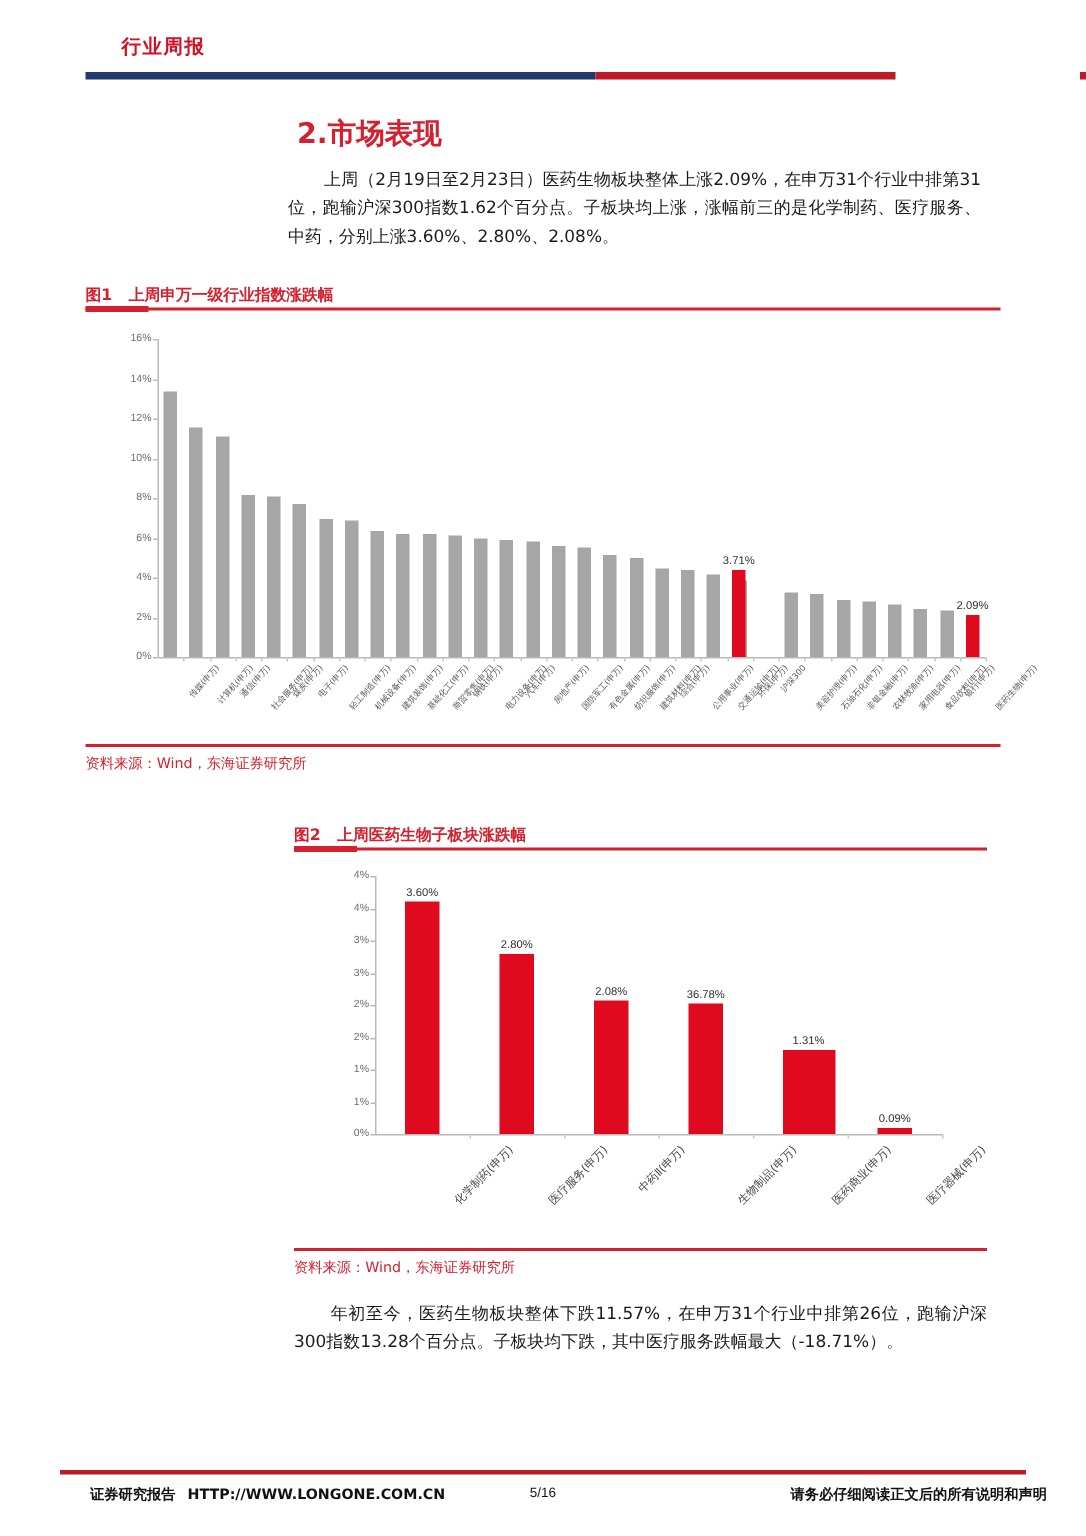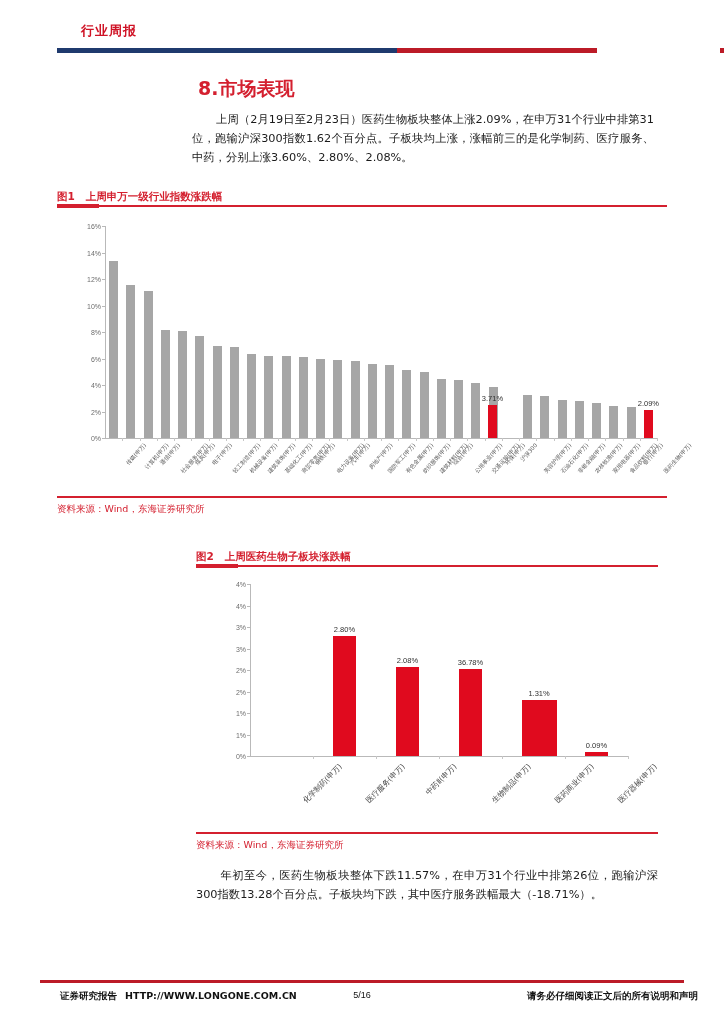--- a/index.html
+++ b/index.html
@@ -139,21 +139,21 @@
 </head>
 <body>
 
 <div class="page-header">
   <div class="hdr-tag">行业周报</div>
   <div class="hdr-rule-blue"></div>
   <div class="hdr-rule-red"></div>
   <div class="hdr-rule-red2"></div>
 </div>
 
-<div class="section-title">8.市场表现</div>
+<div class="section-title">2.市场表现</div>
 
 <div class="para" id="para1"><span class="ind"></span><span>上周（2月19日至2月23日）医药生物板块整体上涨2.09%，在申万31个行业中排第31位，跑输沪深300指数1.62个百分点。子板块均上涨，涨幅前三的是化学制药、医疗服务、中药，分别上涨3.60%、2.80%、2.08%。</span></div>
 
 <div class="fig-title" style="left:57px; top:190px;">
   <span>图1</span>
   &nbsp;
   <span>上周申万一级行业指数涨跌幅</span>
 </div>
 <div class="fig-rule" style="left:57px; top:205px; width:610px;">
     <span class="stub"></span>
@@ -243,21 +243,21 @@
       <div class="xlbl" style="left: 338.375px;">综合(申万)</div>
       <div class="bar" style="left: 349.14px; width: 8.97px; height: 58.3px;"></div>
       <div class="xtick" style="left: 362.25px;"></div>
       <div class="xlbl" style="left: 355.625px;">公用事业(申万)</div>
       <div class="bar" style="left: 366.39px; width: 8.97px; height: 54.59px;"></div>
       <div class="xtick" style="left: 379.5px;"></div>
       <div class="xlbl" style="left: 372.875px;">交通运输(申万)</div>
       <div class="bar" style="left: 383.64px; width: 8.97px; height: 51.0125px;"></div>
       <div class="xtick" style="left: 396.75px;"></div>
       <div class="xlbl" style="left: 390.125px;">环保(申万)</div>
-      <div class="bar hl" style="left: 383px; width: 8.97px; height: 33px;">
+      <div class="bar hl" style="left: 383px; width: 8.97px; height: 58px;">
         <div class="bar-lbl">3.71%</div>
       </div>
       <div class="xtick" style="left: 414px;"></div>
       <div class="xlbl" style="left: 407.375px;">沪深300</div>
       <div class="bar" style="left: 418.14px; width: 8.97px; height: 43.46px;"></div>
       <div class="xtick" style="left: 431.25px;"></div>
       <div class="xlbl" style="left: 424.625px;">美容护理(申万)</div>
       <div class="bar" style="left: 435.39px; width: 8.97px; height: 41.7375px;"></div>
       <div class="xtick" style="left: 448.5px;"></div>
       <div class="xlbl" style="left: 441.875px;">石油石化(申万)</div>
@@ -311,20 +311,23 @@
       <div class="ytick" style="top: 86px;">2%</div>
       <div class="ytickmark" style="top: 86px;"></div>
       <div class="ytick" style="top: 64.5px;">3%</div>
       <div class="ytickmark" style="top: 64.5px;"></div>
       <div class="ytick" style="top: 43px;">3%</div>
       <div class="ytickmark" style="top: 43px;"></div>
       <div class="ytick" style="top: 21.5px;">4%</div>
       <div class="ytickmark" style="top: 21.5px;"></div>
       <div class="ytick" style="top: 0px;">4%</div>
       <div class="ytickmark" style="top: 0px;"></div>
+      <div class="bar" style="left: 19.53px; width: 23.94px; height: 154.8px; background: rgb(224, 10, 30);">
+        <div class="bar-lbl">3.60%</div>
+      </div>
       <div class="xtick" style="left: 63px;"></div>
       <div class="xlbl2" style="left: 35.5px;">化学制药(申万)</div>
       <div class="bar" style="left: 82.53px; width: 23.94px; height: 120.4px; background: rgb(224, 10, 30);">
         <div class="bar-lbl">2.80%</div>
       </div>
       <div class="xtick" style="left: 126px;"></div>
       <div class="xlbl2" style="left: 98.5px;">医疗服务(申万)</div>
       <div class="bar" style="left: 145.53px; width: 23.94px; height: 89.44px; background: rgb(224, 10, 30);">
         <div class="bar-lbl">2.08%</div>
       </div>

